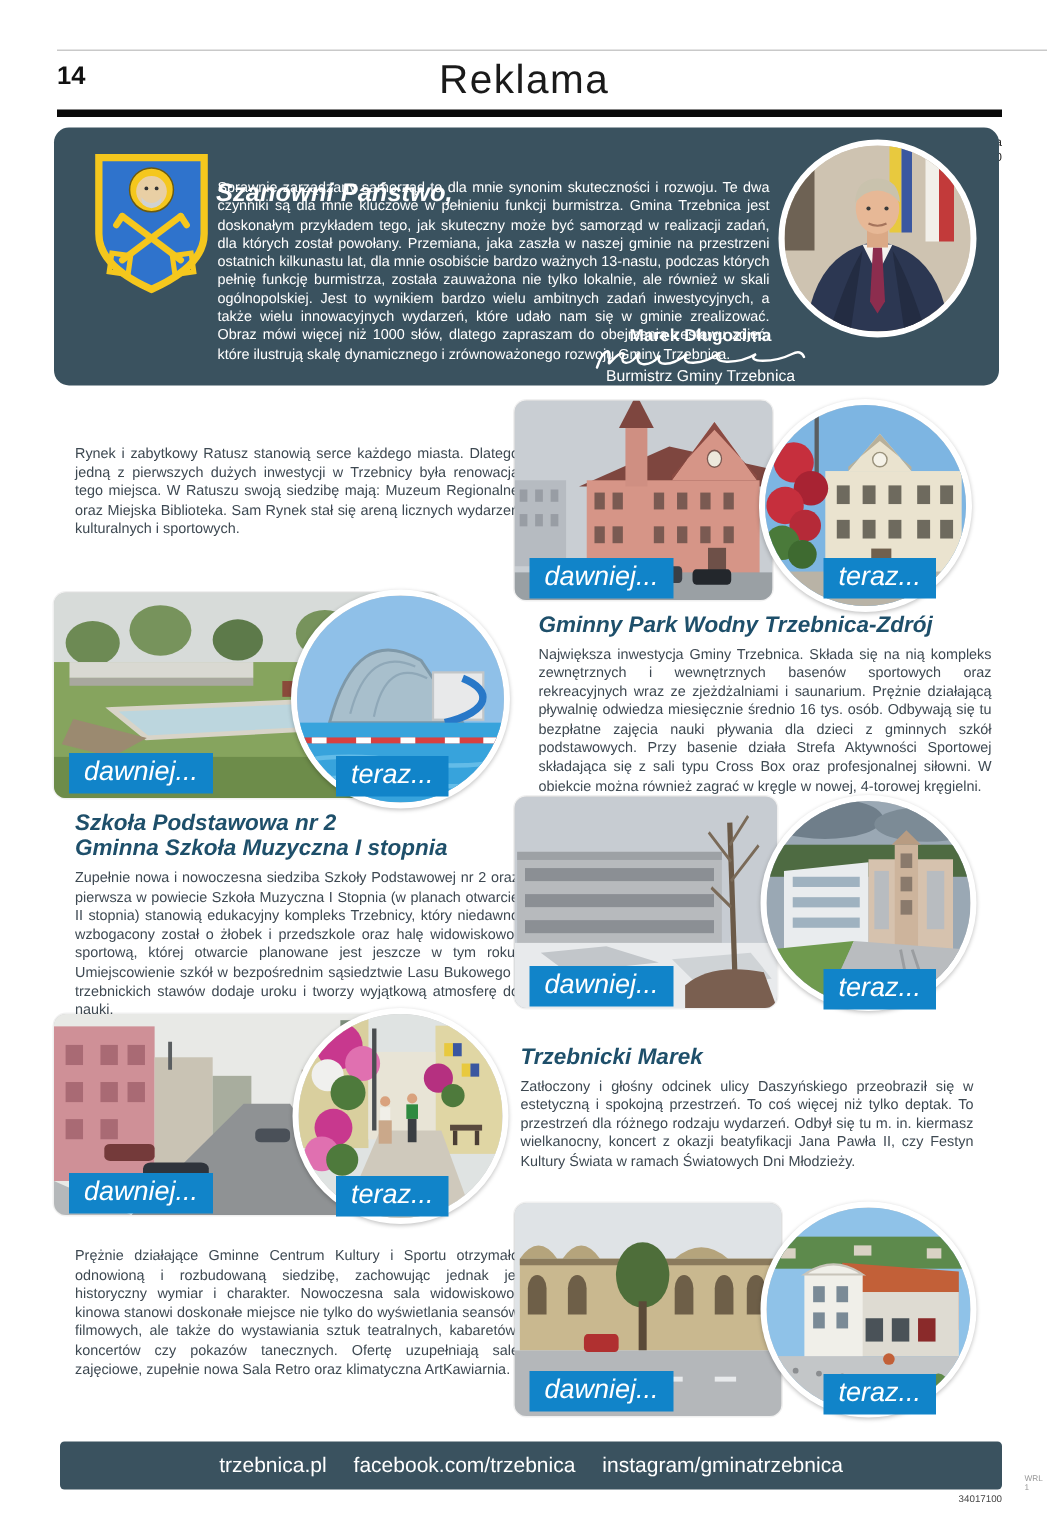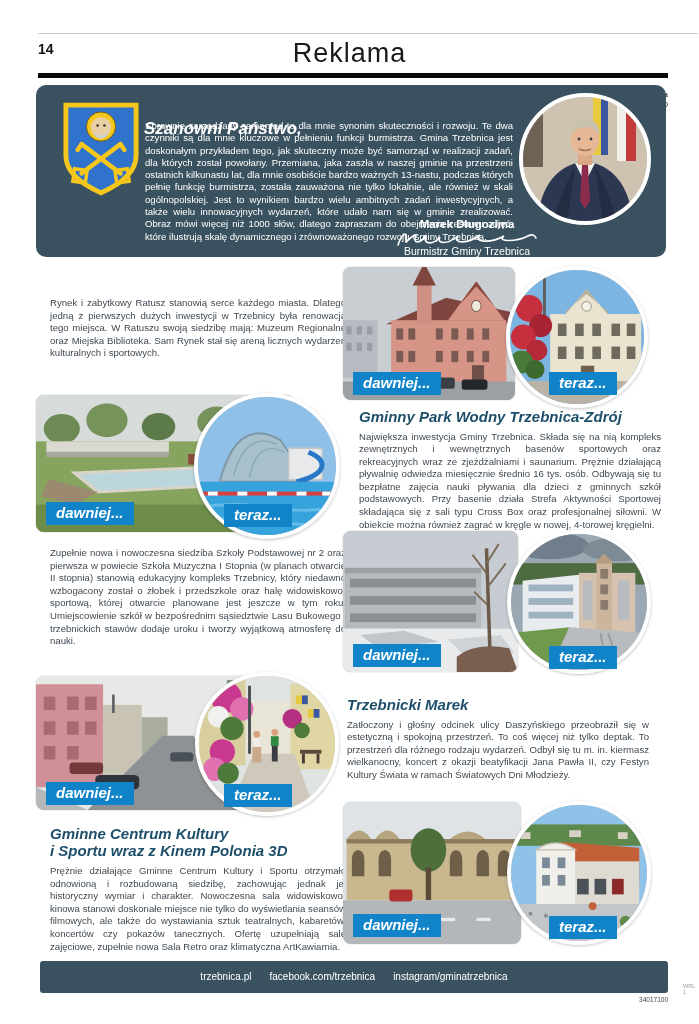--- a/index.html
+++ b/index.html
@@ -1,35 +1,35 @@
 <!DOCTYPE html>
 <html><head>
 <meta charset="utf-8">
 <style>
   html,body{margin:0;padding:0;background:#fff;}
   body{width:699px;height:1024px;position:relative;font-family:"Liberation Sans",sans-serif;overflow:hidden;}
   .abs{position:absolute;}
   .hairline{background:#c9c9c9;height:1px;}
   .blackbar{background:#0a0a0a;}
-  .pageno{font-size:14px;font-weight:bold;color:#111;}
+  .pageno{font-size:17px;font-weight:bold;color:#111;}
   .masthead{font-size:27px;font-weight:300;color:#1a1a1a;letter-spacing:1px;text-align:center;}
   .paperinfo{font-size:8px;color:#222;text-align:right;line-height:10px;margin-top:48px;}
   .banner{background:#3a525f;border-radius:10px;}
   .crest-label{color:#fff;font-size:12.5px;letter-spacing:1px;text-align:center;line-height:15px;}
   .greeting{color:#fff;font-size:17px;font-weight:bold;font-style:italic;}
   .banner-body{color:#fff;font-size:9.6px;line-height:12.3px;text-align:justify;}
   .sig-name{color:#fff;font-size:11.5px;font-weight:bold;text-align:center;}
   .sig-title{color:#fff;font-size:10.5px;text-align:center;margin-top:-4px;}
   .portrait{border-radius:50%;border:4px solid #fff;overflow:hidden;background:#cfc6b8;}
   .photo-rect{border-radius:8px;overflow:hidden;background:#ccc;box-shadow:0 0 0 1px rgba(0,0,0,0.06);}
   .photo-circle{border-radius:50%;border:4px solid #fff;overflow:hidden;background:#ccc;box-shadow:0 1px 3px rgba(0,0,0,0.25);}
-  .tag{background:#1184c9;color:#fff;font-style:italic;font-weight:bold;font-size:15px;padding:2px 10px 4px 10px;}
+  .tag{background:#1184c9;color:#fff;font-style:italic;font-weight:normal;font-size:18px;padding:2px 10px 4px 10px;}
   .sec-title{color:#1e4f6a;font-size:15px;font-weight:bold;font-style:italic;line-height:16.5px;}
   .sec-body{color:#3e4952;font-size:9.6px;line-height:12.6px;text-align:justify;}
-  .footerbar{background:#3a525f;border-radius:3px;color:#fff;font-size:10px;text-align:center;line-height:31px;}
+  .footerbar{background:#3a525f;border-radius:3px;color:#fff;font-size:14px;text-align:center;line-height:31px;}
   .footerbar span{margin:0 9px;}
   .adid{font-size:6.5px;color:#444;text-align:right;}
   .edgecode{font-size:5.5px;color:#999;}
   svg{display:block;}
 </style>
 </head>
 <body>
 
 <div class="abs hairline" style="left:38px;top:33px;width:660px;"></div>
 <div class="abs pageno" style="left:38px;top:41px;">14</div>
@@ -201,20 +201,24 @@
   </svg>
 </div>
 <div class="abs tag" style="left:46px;top:502px;">dawniej...</div>
 <div class="abs tag" style="left:224px;top:504px;">teraz...</div>
 <div class="abs" style="left:347px;top:409px;width:302px;margin-left:12px;">
   <div class="sec-title">Gminny Park Wodny Trzebnica-Zdrój</div>
   <div class="sec-body" style="margin-top:5px;">Największa inwestycja Gminy Trzebnica. Składa się na nią kompleks zewnętrznych i wewnętrznych basenów sportowych oraz rekreacyjnych wraz ze zjeżdżalniami i saunarium. Prężnie działającą pływalnię odwiedza miesięcznie średnio 16 tys. osób. Odbywają się tu bezpłatne zajęcia nauki pływania dla dzieci z gminnych szkół podstawowych. Przy basenie działa Strefa Aktywności Sportowej składająca się z sali typu Cross Box oraz profesjonalnej siłowni. W obiekcie można również zagrać w kręgle w nowej, 4-torowej kręgielni.</div>
 </div>
 
 <div class="abs" style="left:50px;top:541px;width:296px;">
+  <div class="sec-title">
+    <div>Szkoła Podstawowa nr 2</div>
+    <div>Gminna Szkoła Muzyczna I stopnia</div>
+  </div>
   <div class="sec-body" style="margin-top:6px;">Zupełnie nowa i nowoczesna siedziba Szkoły Podstawowej nr 2 oraz pierwsza w powiecie Szkoła Muzyczna I Stopnia (w planach otwarcie II stopnia) stanowią edukacyjny kompleks Trzebnicy, który niedawno wzbogacony został o żłobek i przedszkole oraz halę widowiskowo-sportową, której otwarcie planowane jest jeszcze w tym roku. Umiejscowienie szkół w bezpośrednim sąsiedztwie Lasu Bukowego i trzebnickich stawów dodaje uroku i tworzy wyjątkową atmosferę do nauki.</div>
 </div>
 <div class="abs photo-rect" style="left:343px;top:531px;width:175px;height:141px;">
   <svg width="175" height="141" viewBox="0 0 200 130" preserveAspectRatio="none">
     <rect width="200" height="130" fill="#c7ccd2"></rect>
     <rect x="2" y="34" width="156" height="56" fill="#b7babd"></rect>
     <rect x="2" y="34" width="156" height="5" fill="#9da1a5"></rect>
     <rect x="8" y="44" width="144" height="8" fill="#8b8f94"></rect>
     <rect x="8" y="60" width="144" height="8" fill="#8b8f94"></rect>
     <rect x="8" y="76" width="144" height="8" fill="#8b8f94"></rect>
@@ -315,24 +319,20 @@
   </svg>
 </div>
 <div class="abs tag" style="left:46px;top:782px;">dawniej...</div>
 <div class="abs tag" style="left:224px;top:784px;">teraz...</div>
 <div class="abs" style="left:347px;top:697px;width:302px;">
   <div class="sec-title">Trzebnicki Marek</div>
   <div class="sec-body" style="margin-top:5px;">Zatłoczony i głośny odcinek ulicy Daszyńskiego przeobraził się w estetyczną i spokojną przestrzeń. To coś więcej niż tylko deptak. To przestrzeń dla różnego rodzaju wydarzeń. Odbył się tu m. in. kiermasz wielkanocny, koncert z okazji beatyfikacji Jana Pawła II, czy Festyn Kultury Świata w ramach Światowych Dni Młodzieży.</div>
 </div>
 
 <div class="abs" style="left:50px;top:826px;width:296px;">
-  <div class="sec-title">
-    <div>Gminne Centrum Kultury</div>
-    <div>i Sportu wraz z Kinem Polonia 3D</div>
-  </div>
   <div class="sec-body" style="margin-top:6px;">Prężnie działające Gminne Centrum Kultury i Sportu otrzymało odnowioną i rozbudowaną siedzibę, zachowując jednak jej historyczny wymiar i charakter. Nowoczesna sala widowiskowo-kinowa stanowi doskonałe miejsce nie tylko do wyświetlania seansów filmowych, ale także do wystawiania sztuk teatralnych, kabaretów, koncertów czy pokazów tanecznych. Ofertę uzupełniają sale zajęciowe, zupełnie nowa Sala Retro oraz klimatyczna ArtKawiarnia.</div>
 </div>
 <div class="abs photo-rect" style="left:343px;top:802px;width:178px;height:142px;">
   <svg width="178" height="142" viewBox="0 0 200 130" preserveAspectRatio="none">
     <rect width="200" height="130" fill="#dfe3e6"></rect>
     <rect x="4" y="34" width="192" height="56" fill="#c9b88f"></rect>
     <path d="M4,34 q14,-16 28,0 z" fill="#b5a47c"></path>
     <path d="M36,34 q14,-16 28,0 z" fill="#b5a47c"></path>
     <path d="M120,34 q20,-14 40,0 z" fill="#b5a47c"></path>
     <rect x="4" y="34" width="192" height="4" fill="#8a7a5c"></rect>

